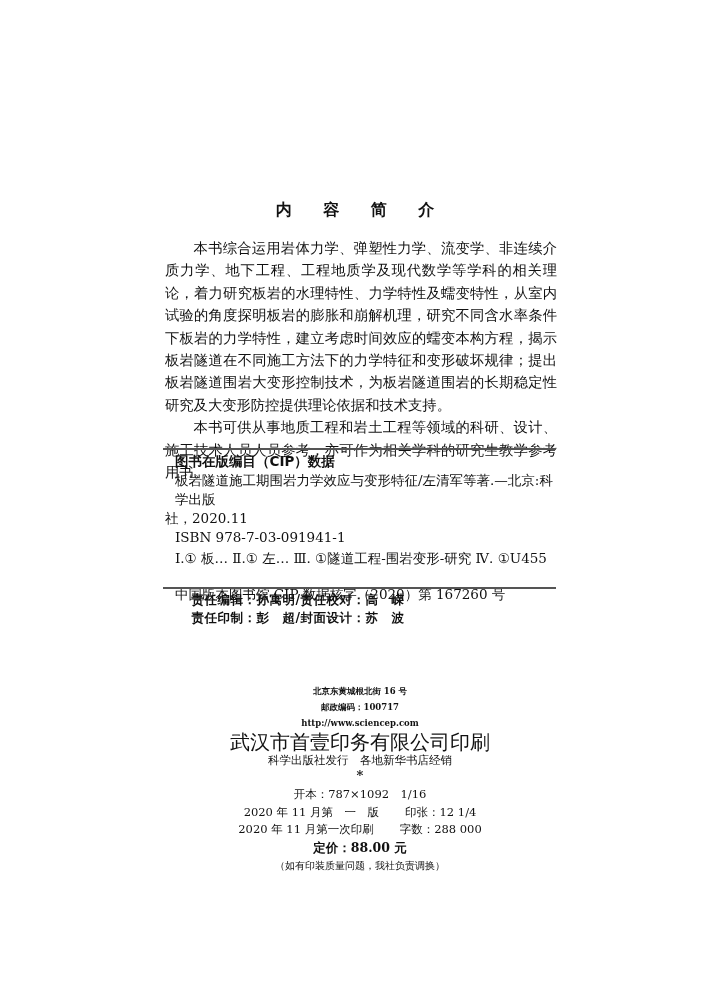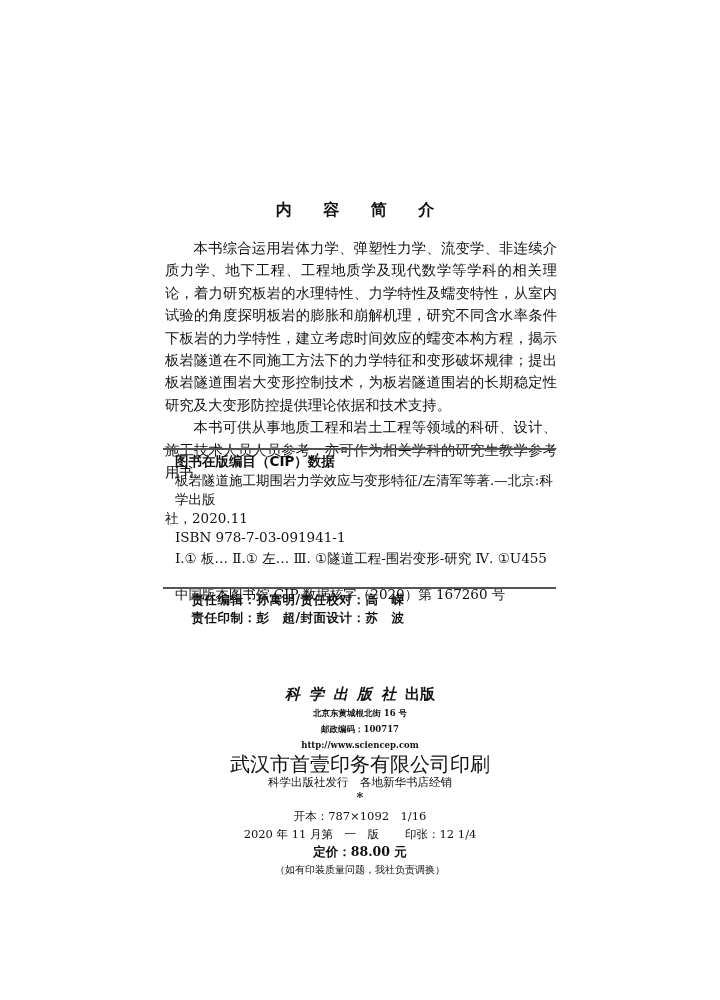--- a/index.html
+++ b/index.html
@@ -147,33 +147,33 @@
   </div>
 
   <div class="abs rule rule-bottom"></div>
 
   <div class="abs credits">
     <div>责任编辑：孙寓明/责任校对：高　嵘</div>
     <div>责任印制：彭　超/封面设计：苏　波</div>
   </div>
 
   <div class="abs imprint">
-    <div class="publisher">
-      <span class="calligraphy">科学出版社</span><span>出版</span>
-    </div>
     <div class="small-line">北京东黄城根北街 16 号</div>
     <div class="small-line">邮政编码：100717</div>
     <div class="small-line">http://www.sciencep.com</div>
     <div class="printer">武汉市首壹印务有限公司印刷</div>
     <div class="distributor">科学出版社发行　各地新华书店经销</div>
     <div class="star">*</div>
 
     <div class="specs">
       <div class="spec-row">开本：787×1092　1/16</div>
       <div class="spec-row">
         <span>2020 年 11 月第　一　版</span><span class="gap"></span><span>印张：12 1/4</span>
       </div>
+      <div class="spec-row">
+        <span>2020 年 11 月第一次印刷</span><span class="gap"></span><span>字数：288 000</span>
+      </div>
     </div>
     <div class="price">定价：88.00 元</div>
     <div class="notice">（如有印装质量问题，我社负责调换）</div>
   </div>
 
 </div>
 
 </body></html>

